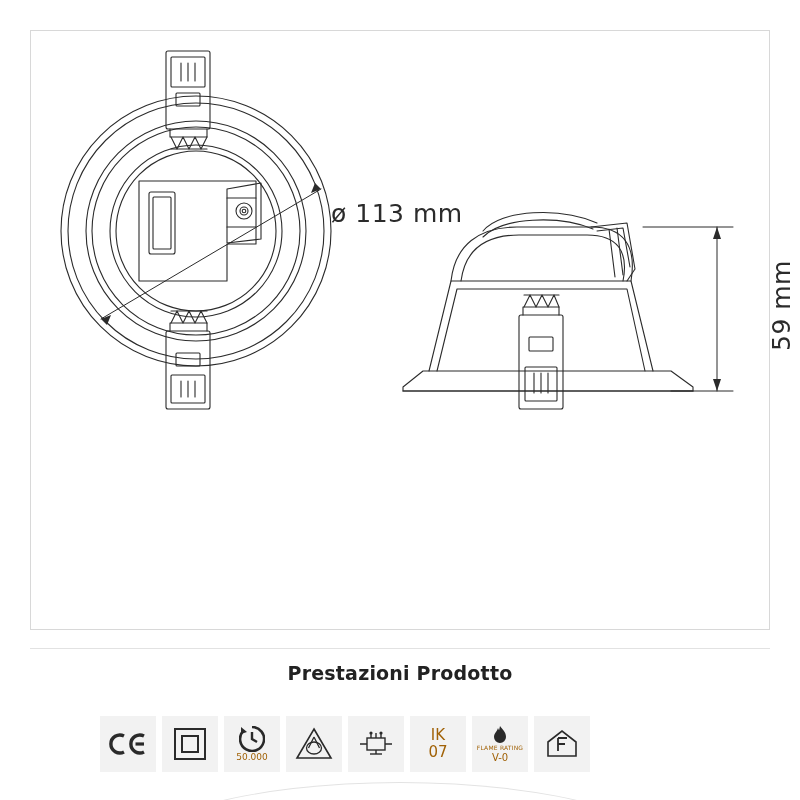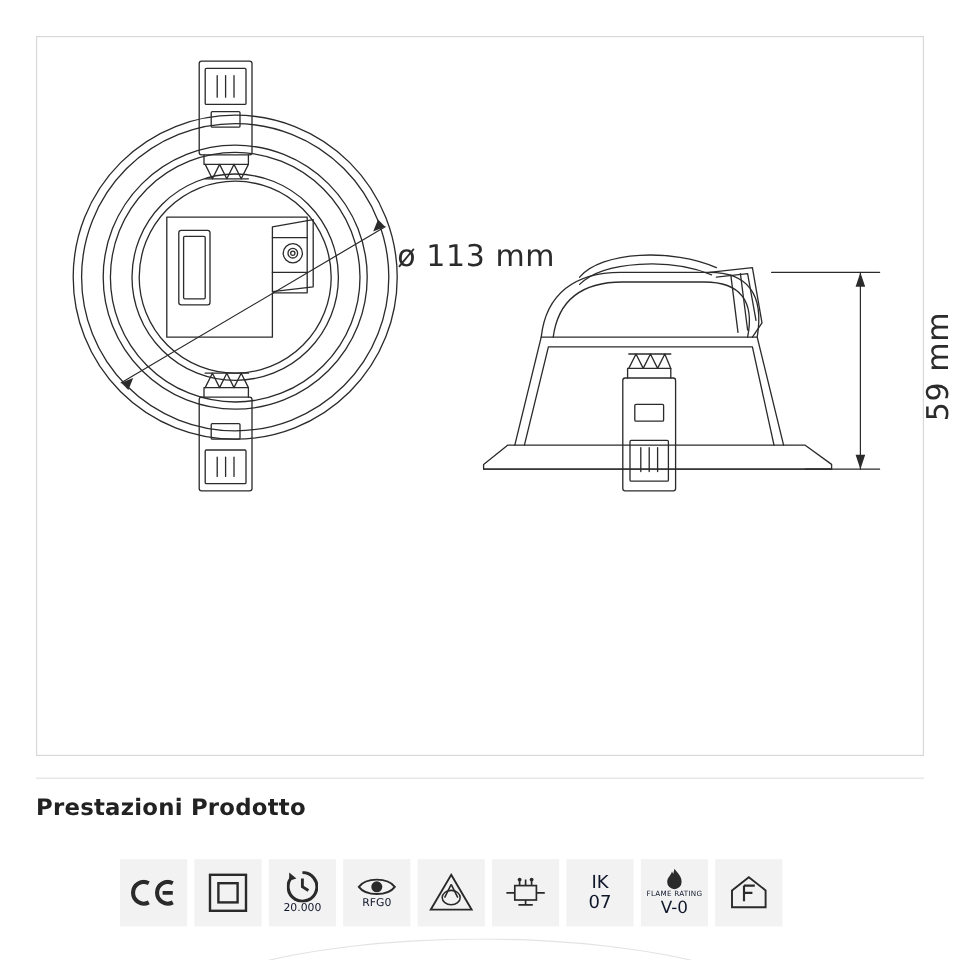--- a/index.html
+++ b/index.html
@@ -63,21 +63,21 @@
   }
   .perf-divider {
     position: absolute;
     left: 30px;
     top: 648px;
     width: 740px;
     height: 1px;
     background: #e2e2e2;
   }
   .perf-title {
-    text-align: left;
+    text-align: center;
     font-size: 19px;
     font-weight: bold;
     color: #222222;
     margin: 12px 0 0 0;
     letter-spacing: 0.2px;
   }
   .badge-row {
     position: absolute;
     left: 100px;
     top: 716px;
@@ -87,25 +87,25 @@
   }
   .badge {
     width: 56px;
     height: 56px;
     background: #f2f2f2;
     display: flex;
     flex-direction: column;
     align-items: center;
     justify-content: center;
     box-sizing: border-box;
-    color: #0f172a;
+    color: #a16207;
   }
   .badge svg { display: block; }
   .badge .txt {
-    font-size: 14px;
+    font-size: 10px;
     line-height: 1.15;
     text-align: center;
     font-family: "DejaVu Sans", sans-serif;
   }
   .badge .txt.small { font-size: 9px; }
   .badge .txt.tiny { font-size: 6px; letter-spacing: 0.2px; }
   .badge .txt.big { font-size: 15px; }
   .badge .stack { display: flex; flex-direction: column; align-items: center; }
   .arc-bottom {
     position: absolute;
@@ -242,30 +242,23 @@
       </svg>
     </div>
 
 
     <div class="badge">
       <svg width="26" height="26" viewBox="0 0 26 26">
         <path d="M13 1 A12 12 0 1 1 4.5 4.6" fill="none" stroke="#2a2a2a" stroke-width="2.6"></path>
         <path d="M13 6 L13 13 L18 16" fill="none" stroke="#2a2a2a" stroke-width="2.4"></path>
         <path d="M2 1 L8 6 L2 8 Z" fill="#2a2a2a"></path>
       </svg>
-      <div class="txt small">20.000</div>
-    </div>
-
-    <div class="badge">
-      <svg width="34" height="18" viewBox="0 0 34 18">
-        <path d="M2 9 C 8 1, 26 1, 32 9 C 26 17, 8 17, 2 9 Z" fill="none" stroke="#2a2a2a" stroke-width="1.6"></path>
-        <circle cx="17" cy="9" r="4.6" fill="#2a2a2a"></circle>
-      </svg>
-      <div class="txt small">RFG0</div>
-    </div>
+      <div class="txt small">50.000</div>
+    </div>
+
 
     <div class="badge">
       <svg width="38" height="34" viewBox="0 0 38 34">
         <path d="M19 2 L36 31 L2 31 Z" fill="none" stroke="#2a2a2a" stroke-width="1.6"></path>
         <ellipse cx="19" cy="21" rx="7.5" ry="6" fill="none" stroke="#2a2a2a" stroke-width="1.3"></ellipse>
         <path d="M19 10 L13.5 21 M19 10 L24.5 21" fill="none" stroke="#2a2a2a" stroke-width="1.3"></path>
       </svg>
     </div>
 
     <div class="badge">

